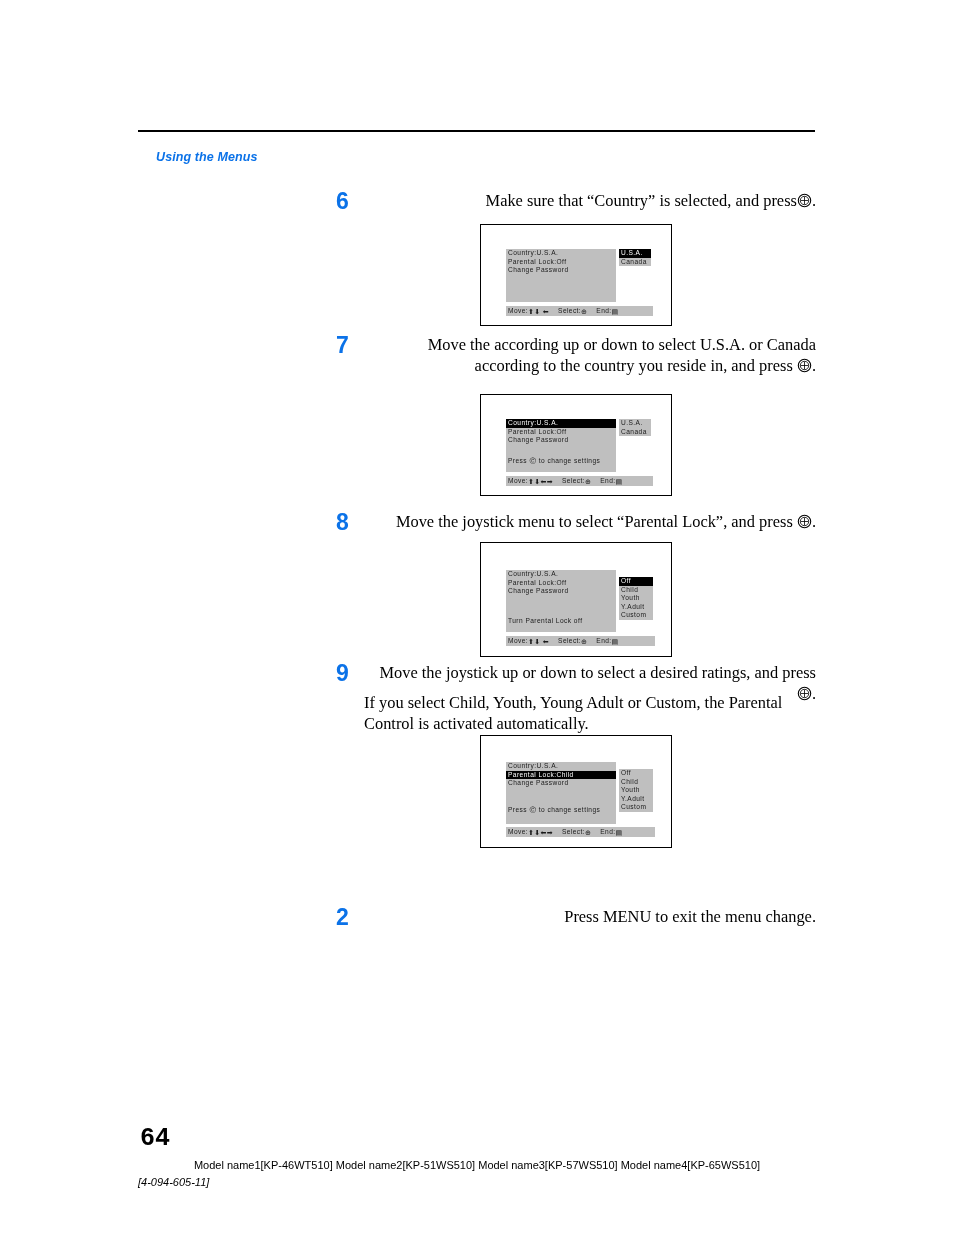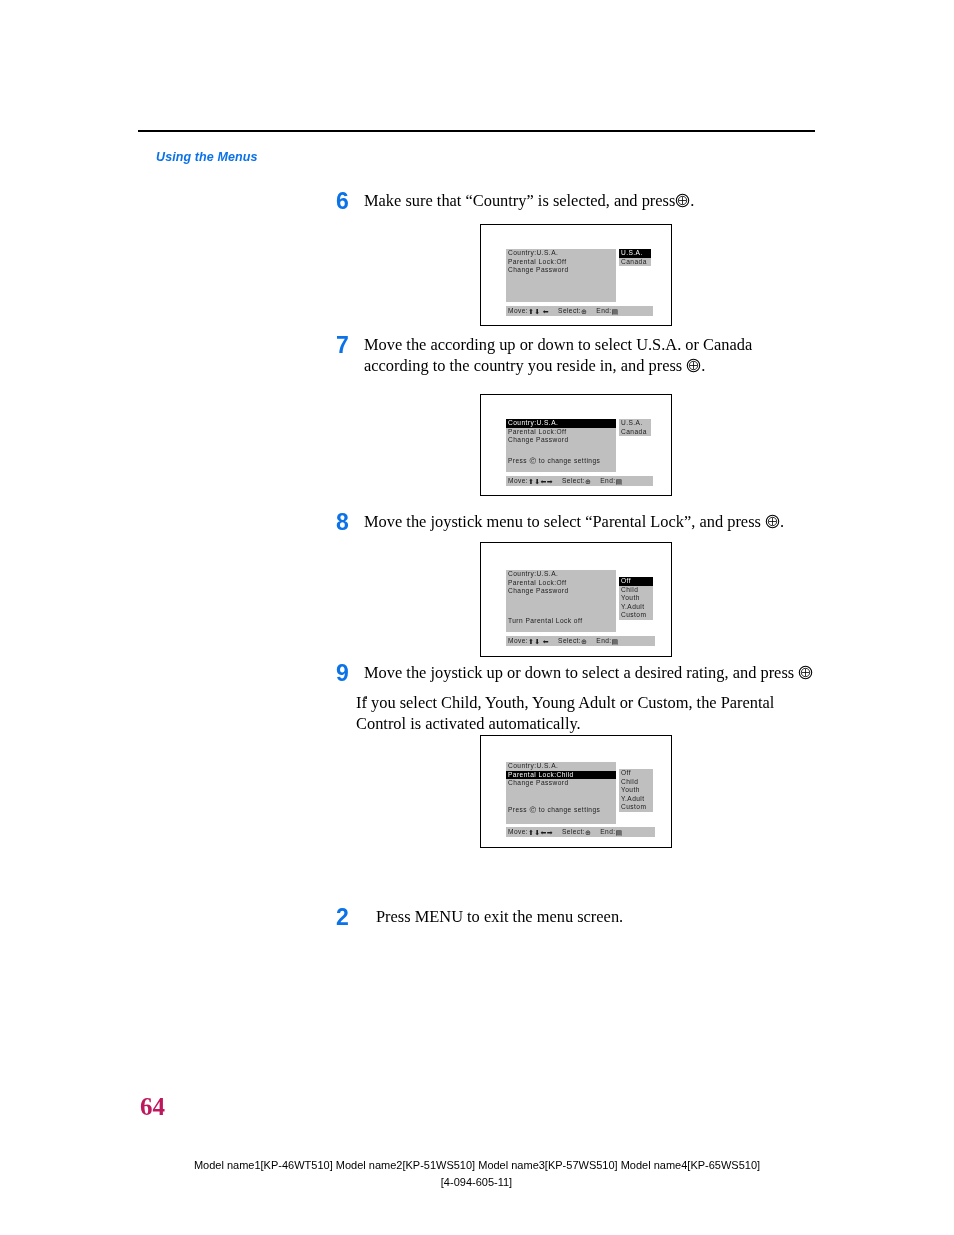--- a/index.html
+++ b/index.html
@@ -65,27 +65,27 @@
   }
   .step-num.wide { width: 40px; letter-spacing: -0.5px; }
 
   .step-body {
     position: absolute;
     left: 28px;
     top: 0;
     width: 452px;
     font-size: 16.4px;
     line-height: 21px;
-    text-align: left;
+    text-align: right;
   }
   .step-body.indent-wide { left: 40px; width: 440px; }
 
   .para-sub {
     position: absolute;
-    left: 356px;
+    left: 364px;
     width: 452px;
     font-size: 16.4px;
     line-height: 21px;
   }
 
   
   .joy-icon {
     display: inline-block;
     width: 15px;
     height: 15px;
@@ -155,40 +155,40 @@
   .osd-glyph {
     display: inline-block;
     font-size: 7px;
     vertical-align: -1px;
   }
 
   
   .page-number {
     position: absolute;
     left: 140px;
-    top: 1093px;
-    font-family: Liberation Serif, serif;
+    top: 1124px;
+    font-family: Liberation Mono, monospace;
     font-weight: bold;
     font-size: 25px;
-    color: #be185d;
+    color: #000000;
   }
 
   
   .doc-footer {
     position: absolute;
     left: 138px;
     top: 1157px;
     width: 678px;
     font-family: "Liberation Sans", sans-serif;
     font-size: 11px;
     line-height: 17px;
     color: #000;
   }
   .doc-footer .models { text-align: center; }
-  .doc-footer .partno { text-align: center; padding-right: 1px; }
+  .doc-footer .partno { text-align: left; padding-right: 1px; font-style: italic; }
 </style>
 </head>
 <body>
 
 <div class="page">
 
   <div class="top-rule"></div>
 
   <div class="running-head">Using the Menus</div>
 
@@ -286,21 +286,21 @@
         <span class="seg"><span>Move:</span><span class="osd-glyph">⬆⬇  ⬅</span></span>
         <span class="seg"><span>Select:</span><span class="osd-glyph">⊕</span></span>
         <span class="seg"><span>End:</span><span class="osd-glyph">▤</span></span>
       </div>
     </div>
   </div>
 
   <div class="step" style="top:662px;">
     <div class="step-num">9</div>
     <div class="step-body">
-      <span>Move the joystick up or down to select a desired rating, and press</span> <span class="joy-icon"><svg width="15" height="15" viewBox="0 0 15 15">
+      <span>Move the joystick up or down to select a desired ratings, and press</span> <span class="joy-icon"><svg width="15" height="15" viewBox="0 0 15 15">
             <circle cx="7.5" cy="7.5" r="6.2" fill="none" stroke="#000" stroke-width="1.1"></circle>
             <circle cx="7.5" cy="7.5" r="4.2" fill="none" stroke="#000" stroke-width="0.8"></circle>
             <line x1="7.5" y1="3.6" x2="7.5" y2="11.4" stroke="#000" stroke-width="0.8"></line>
             <line x1="3.6" y1="7.5" x2="11.4" y2="7.5" stroke="#000" stroke-width="0.8"></line>
           </svg></span><span>.</span>
     </div>
   </div>
 
   <div class="para-sub" style="top:692px;">If you select Child, Youth, Young Adult or Custom, the Parental Control is activated automatically.</div>
 
@@ -323,21 +323,21 @@
         <span class="seg"><span>Move:</span><span class="osd-glyph">⬆⬇⬅➡</span></span>
         <span class="seg"><span>Select:</span><span class="osd-glyph">⊕</span></span>
         <span class="seg"><span>End:</span><span class="osd-glyph">▤</span></span>
       </div>
     </div>
   </div>
 
 
   <div class="step" style="top:906px;">
     <div class="step-num wide">2</div>
-    <div class="step-body indent-wide">Press MENU to exit the menu screen.</div>
+    <div class="step-body indent-wide">Press MENU to exit the menu change.</div>
   </div>
 
   <div class="page-number">64</div>
 
   <div class="doc-footer">
     <div class="models">Model name1[KP-46WT510] Model name2[KP-51WS510] Model name3[KP-57WS510] Model name4[KP-65WS510]</div>
     <div class="partno">[4-094-605-11]</div>
   </div>
 
 </div>

